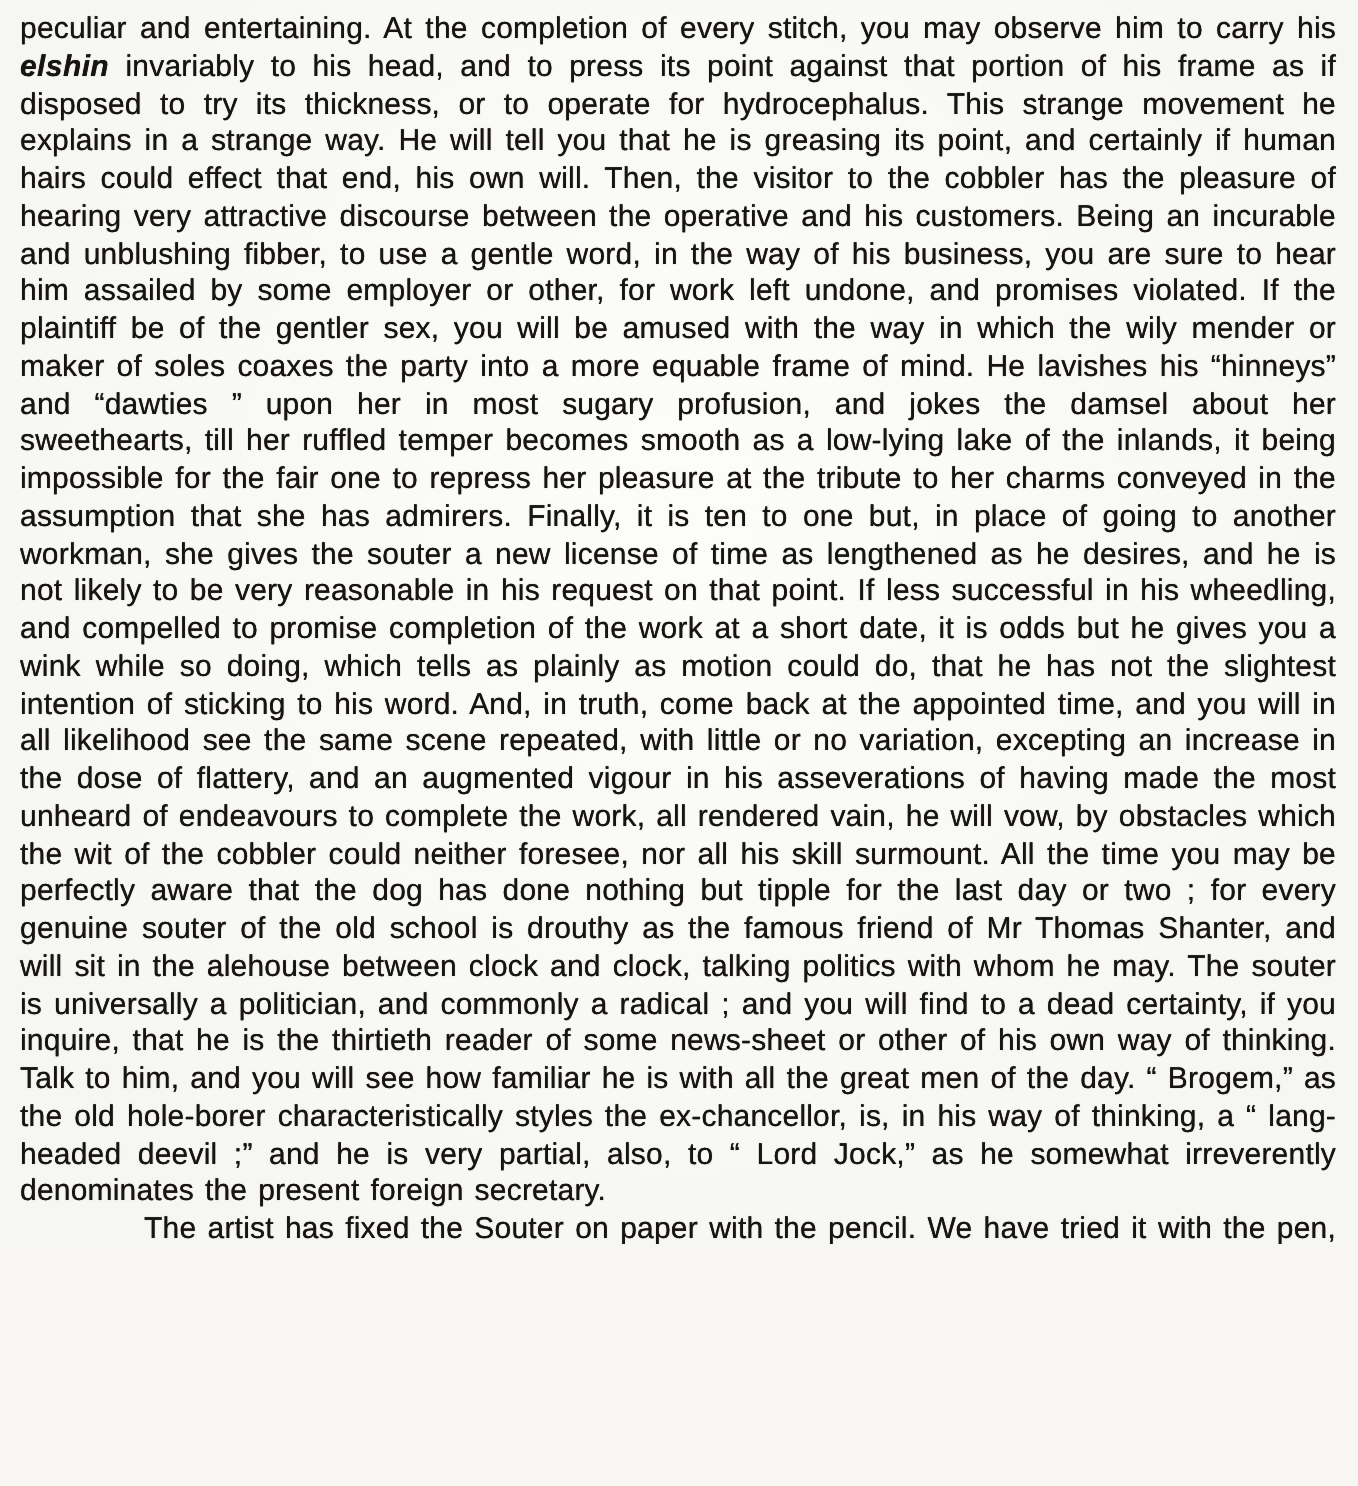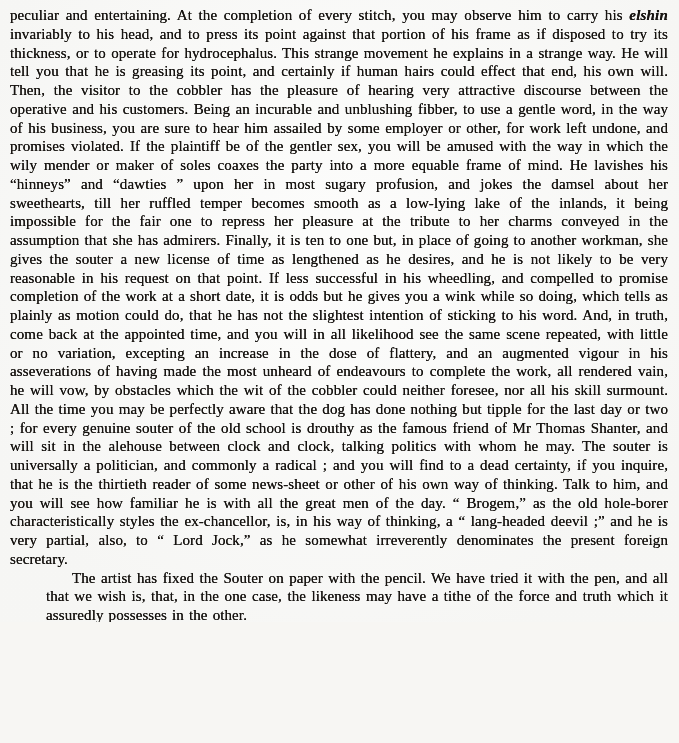--- a/index.html
+++ b/index.html
@@ -8,21 +8,21 @@
     background: #f7f6f3;
   }
   .page {
     position: relative;
     width: 679px;
     height: 622px;
     box-sizing: border-box;
     background: #fafaf8;
     background-image: radial-gradient(ellipse at 50% 40%, rgba(255,255,255,0.5) 0%, rgba(0,0,0,0.015) 80%);
     color: #171411;
-    font-family: Liberation Serif, serif;
+    font-family: Liberation Sans, sans-serif;
     padding: 6px 11px 0 10px;
     overflow: hidden;
   }
   .page p {
     margin: 0;
     font-size: 15px;
     line-height: 18.75px;
     text-align: justify;
     word-spacing: 1.2px;
     letter-spacing: 0.1px;

